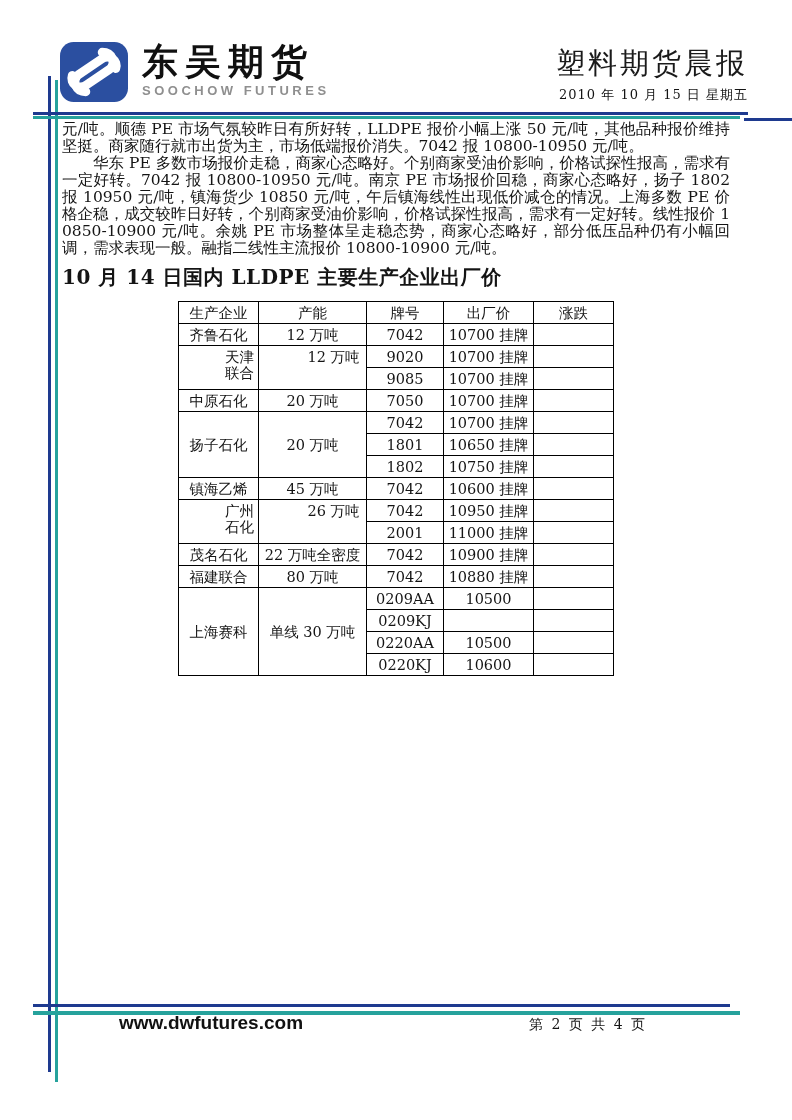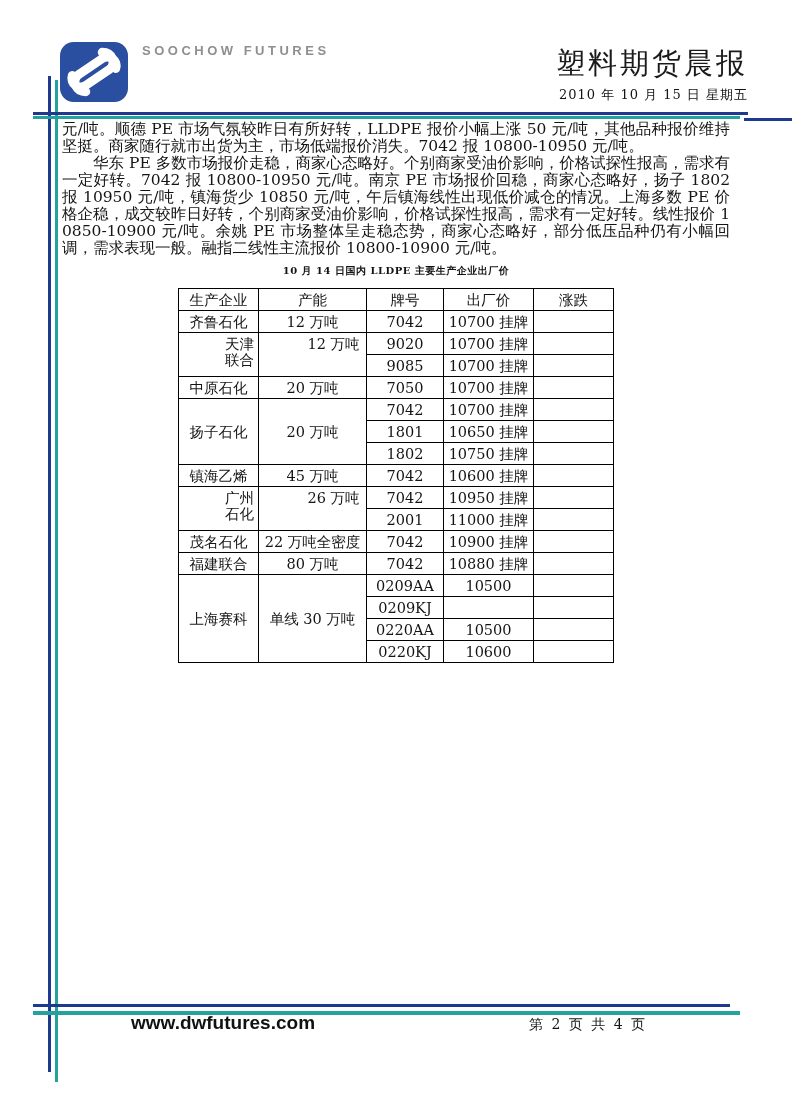--- a/index.html
+++ b/index.html
@@ -39,21 +39,21 @@
   .report-title{font-size:29px;letter-spacing:3px;color:#1a1a1a;line-height:34px;}
   .report-date{font-size:13px;margin-top:6px;letter-spacing:1px;}
   
   .content{position:absolute;left:62px;top:121px;width:668px;}
   .content p{
     font-size:15.5px;line-height:17px;text-align:justify;
     word-break:break-all;
   }
   .content p.indent{text-indent:2em;}
   .table-title{
-    text-align:center;font-weight:bold;font-size:10px;
+    font-weight:bold;font-size:20px;
     margin-top:7px;margin-bottom:10px;letter-spacing:.5px;
   }
   table.price-table{
     border-collapse:collapse;
     margin:0 auto;
     width:435px;
     table-layout:fixed;
   }
   .price-table col.c1{width:80px}
   .price-table col.c2{width:108px}
@@ -68,21 +68,21 @@
     text-align:center;
     vertical-align:middle;
     padding:0 2px;
     line-height:16px;
   }
   .price-table td.vtop{vertical-align:top;padding-top:3px;padding-left:44px;}
   
   .footer-site{
     position:absolute;left:119px;top:1012px;
     font-family:"Liberation Sans","DejaVu Sans",sans-serif;
-    font-weight:bold;font-size:19px;color:#111;text-decoration:none;margin-left:12px;
+    font-weight:bold;font-size:19px;color:#111;text-decoration:none;
   }
   .footer-page{
     position:absolute;left:529px;top:1016px;
     font-size:14px;letter-spacing:2px;
   }
 </style>
 </head>
 <body>
 
 <div class="page">
@@ -97,20 +97,21 @@
 
   <div class="logo">
     <svg class="logo-mark" viewBox="0 0 100 88" xmlns="http://www.w3.org/2000/svg" aria-hidden="true">
       <rect x="0" y="0" width="100" height="88" rx="20" fill="#2b4fa0"></rect>
       <g stroke="#ffffff" stroke-width="13" fill="none" stroke-linecap="round">
         <path d="M62 15 C77 15 83 31 73 40 L39 63 C27 71 14 61 18 49"></path>
         <path d="M38 73 C23 73 17 57 27 48 L61 25 C73 17 86 27 82 39"></path>
       </g>
     </svg>
     <div class="logo-text">
+      <div class="logo-cn">东吴期货</div>
       <div class="logo-en">SOOCHOW FUTURES</div>
     </div>
   </div>
 
   <div class="masthead">
     <div class="report-title">塑料期货晨报</div>
     <div class="report-date">2010 年 10 月 15 日  星期五</div>
   </div>
 
   <div class="content">

